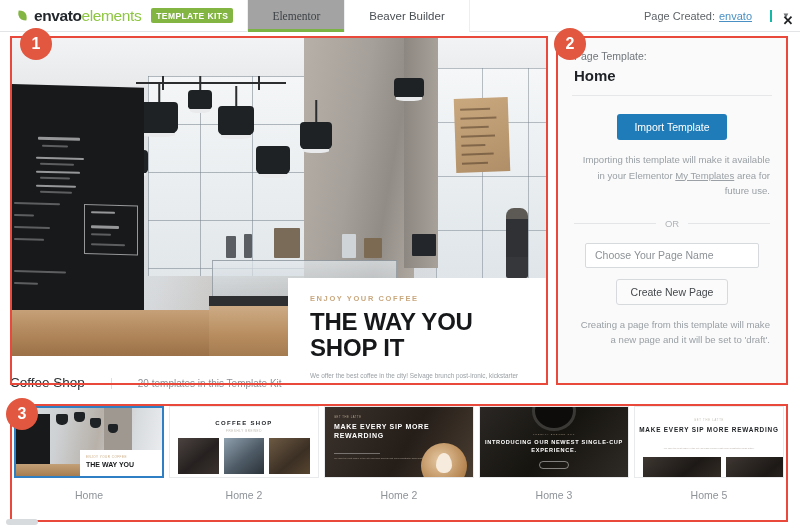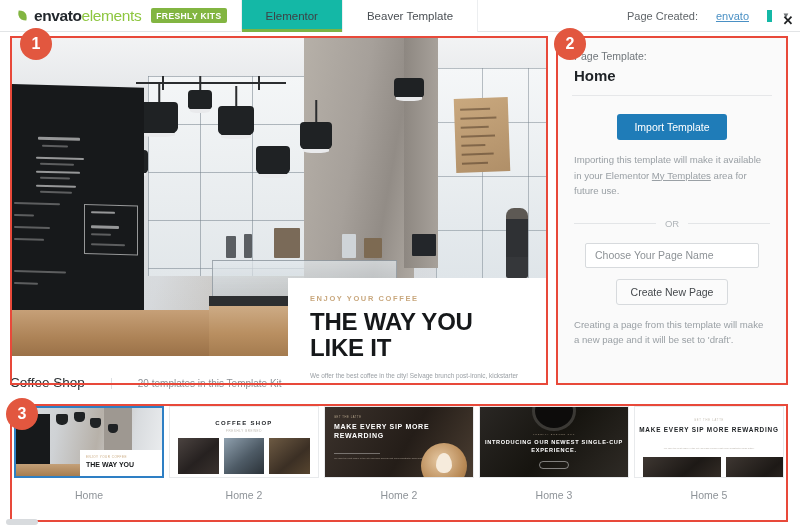--- a/index.html
+++ b/index.html
@@ -37,30 +37,30 @@
     letter-spacing: 0.4px; padding: 3px 5px 2px; border-radius: 2px;
     margin-left: 4px; white-space: nowrap;
   }
   .nav { display: flex; align-items: stretch; height: 32px; }
   .nav-tab {
     display: flex; align-items: center; justify-content: center;
     padding: 0 24px; font-size: 11.5px; color: #4a4f54;
     border-right: 1px solid #eceef0; position: relative;
     background: #ffffff; cursor: pointer; white-space: nowrap;
   }
-  .nav-tab.active { background: #14b8a6; color: #3d4246; }
+  .nav-tab.active { background: #a3a3a3; color: #3d4246; font-family: Liberation Serif, serif; }
   .nav-tab.active::after {
     content: ""; position: absolute; left: 0; right: 0; bottom: 0;
     height: 2.5px; background: #7bb344;
   }
   .topbar-spacer { flex: 1; border-right: 1px solid #eceef0; }
   .page-created {
     display: flex; align-items: center; padding: 0 18px;
-    font-size: 11px; color: #5f6468; gap: 18px; white-space: nowrap;
-    border-right: 5px solid #14b8a6;
+    font-size: 11px; color: #5f6468; gap: 4px; white-space: nowrap;
+    border-right: 2px solid #14b8a6;
   }
   .page-created a { color: #4a90c4; text-decoration: underline; }
   .caret-box {
     width: 28px; display: flex; align-items: center; justify-content: center;
     color: #6d7275; font-size: 8px; cursor: pointer;
   }
 
   
   .annot { position: absolute; border: 2px solid #e8493a; pointer-events: none; z-index: 40; }
   #annot-1 { left: 10px; top: 36px; width: 538px; height: 349px; }
@@ -209,21 +209,21 @@
   .panel-label { font-size: 10.5px; color: #70767b; margin-bottom: 5px; }
   .panel-title { font-size: 15px; font-weight: bold; color: #1f2327; margin-bottom: 11px; }
   .panel-rule { height: 1px; background: #e6e7e9; margin: 0 -2px 18px; }
   .btn-primary {
     display: block; margin: 0 auto; background: #1f7cb8; color: #fff;
     border: none; font-size: 10.5px; padding: 7px 17px; border-radius: 3px;
     cursor: pointer; font-family: "Liberation Sans", sans-serif;
   }
   .panel-note {
     margin-top: 12px; font-size: 9.6px; line-height: 1.62; color: #9aa0a5;
-    text-align: left;
+    text-align: right;
   }
   .panel-note a { color: #9aa0a5; text-decoration: underline; }
   .or-row {
     display: flex; align-items: center; gap: 9px; margin: 19px 0 14px;
     color: #b0b5b9; font-size: 9.5px;
   }
   .or-row .line { flex: 1; height: 1px; background: #e3e5e7; }
   .page-name-input {
     display: block; width: 174px; margin: 0 auto; height: 25px;
     border: 1px solid #d7dadd; background: #fff; border-radius: 2px;
@@ -330,25 +330,25 @@
 </style>
 </head>
 <body>
 
 <div id="root">
 
   <div class="topbar">
     <div class="logo-wrap">
       <span class="leaf"></span>
       <span class="logo-text"><span class="logo-envato">envato</span><span class="logo-elements">elements</span></span>
-      <span class="kit-badge">FRESHLY KITS</span>
+      <span class="kit-badge">TEMPLATE KITS</span>
     </div>
     <div class="nav">
       <div class="nav-tab active">Elementor</div>
-      <div class="nav-tab">Beaver Template</div>
+      <div class="nav-tab">Beaver Builder</div>
     </div>
     <div class="topbar-spacer"></div>
     <div class="page-created">
       <span>Page Created:</span>
       <a href="#">envato</a>
     </div>
     <div class="caret-box">▼</div>
   </div>
 
   <div class="preview">
@@ -441,21 +441,21 @@
       <div class="case"></div>
       <div class="counter-top"></div>
       <div class="counter-l"></div>
       <div class="counter-r"></div>
     </div>
 
     <div class="hero-card">
       <div class="hero-kicker">ENJOY YOUR COFFEE</div>
       <div class="hero-title">
         <div>THE WAY YOU</div>
-        <div>LIKE IT</div>
+        <div>SHOP IT</div>
       </div>
       <div class="hero-body">We offer the best coffee in the city! Selvage brunch post-ironic, kickstarter small batch migas hammock etsy put a bird on it snackwave biodiesel.</div>
     </div>
   </div>
 
   <div class="kit-meta">
     <span class="kit-title">Coffee Shop</span>
     <span class="kit-count">20 templates in this Template Kit</span>
   </div>
 

